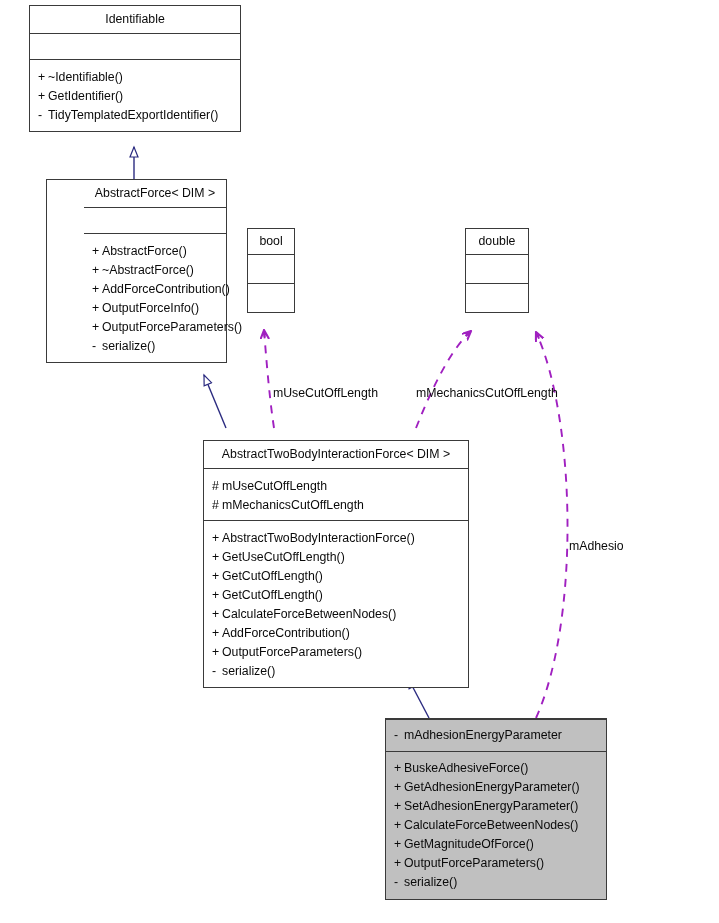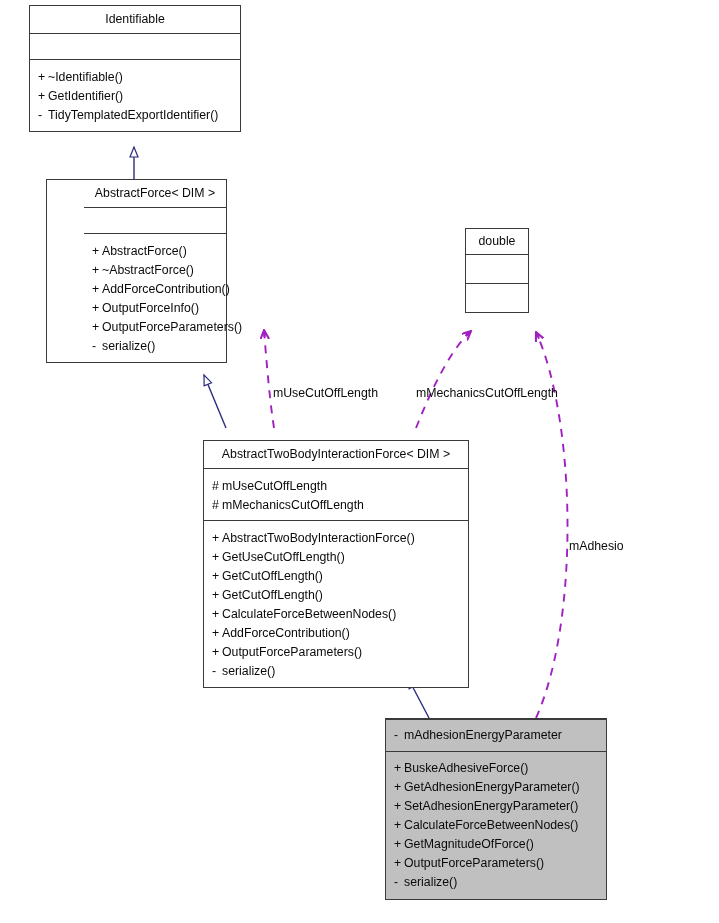--- a/index.html
+++ b/index.html
@@ -167,20 +167,25 @@
         <span class="vis">+</span>
         <span>OutputForceParameters()</span>
       </div>
       <div class="member-row">
         <span class="vis">-</span>
         <span>serialize()</span>
       </div>
     </div>
   </div>
 
+  <div class="umlbox" style="left:223px; top:228px; width:48px;">
+    <div class="compartment cls-title" style="padding:6px 4px 7px 4px;">bool</div>
+    <div class="compartment cmp-sep" style="height:29px;"></div>
+    <div class="compartment cmp-sep" style="height:29px;"></div>
+  </div>
 
   <div class="umlbox" style="left:441px; top:228px; width:64px;">
     <div class="compartment cls-title" style="padding:6px 4px 7px 4px;">double</div>
     <div class="compartment cmp-sep" style="height:29px;"></div>
     <div class="compartment cmp-sep" style="height:29px;"></div>
   </div>
 
   <div class="umlbox" style="left:179px; top:440px; width:266px;">
     <div class="compartment cls-title">AbstractTwoBodyInteractionForce&lt; DIM &gt;</div>
     <div class="compartment cmp-sep attrs-pad">

